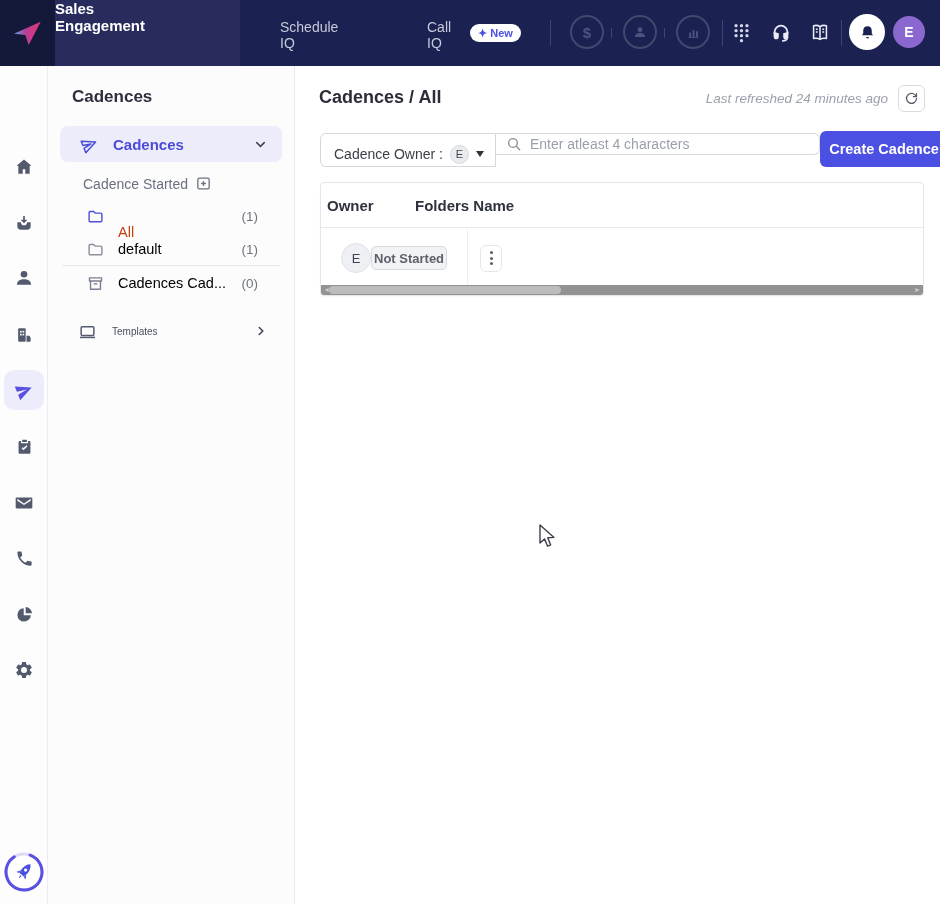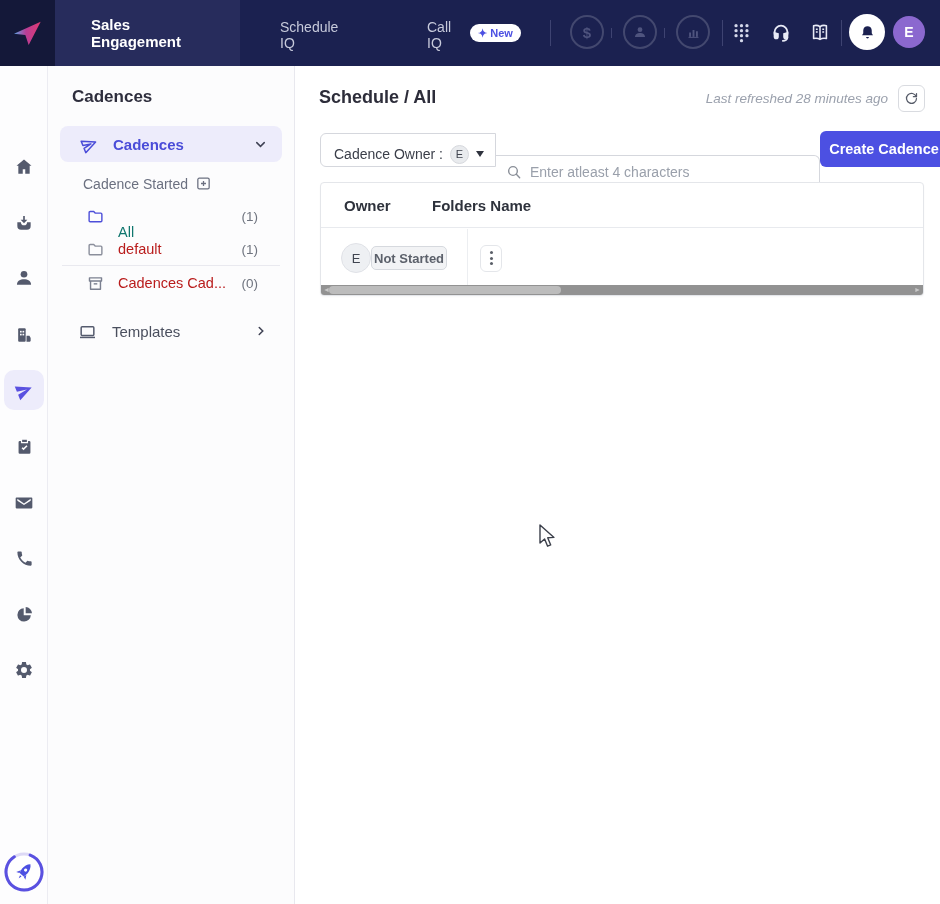--- a/index.html
+++ b/index.html
@@ -4,21 +4,21 @@
 <style>
   * { margin:0; padding:0; box-sizing:border-box; }
   html,body { width:940px; height:904px; overflow:hidden; background:#fff;
     font-family:"Liberation Sans", sans-serif; position:relative; }
 
   
   .topbar { position:absolute; left:0; top:0; width:940px; height:66px; background:#1b2150; }
   .logo-box { position:absolute; left:0; top:0; width:55px; height:66px; background:#141839;
     display:flex; align-items:center; justify-content:center; cursor:pointer; }
   .app-tab { position:absolute; left:55px; top:0; width:185px; height:66px; background:#272c5c;
-    display:flex; align-items:center; padding-left:36px; }
+    display:flex; align-items:flex-start; }
   .app-tab span { color:#fff; font-weight:700; font-size:15px; line-height:17px; width:110px; }
   .top-nav { position:absolute; top:0; height:70px; display:flex; align-items:center;
     color:#c7cadb; font-size:14px; line-height:16px; cursor:pointer; }
   .nav-schedule { left:280px; width:76px; }
   .nav-call { left:427px; width:36px; }
   .new-badge { position:absolute; left:470px; top:24px; height:18px; background:#fff;
     border-radius:9px; color:#4c50e2; font-size:11px; font-weight:700; display:flex;
     align-items:center; padding:0 8px; gap:3px; cursor:pointer; }
   .tb-divider { position:absolute; top:20px; width:1px; height:26px; background:#3e4371; }
   .tb-mini-divider { position:absolute; top:28px; width:1px; height:10px; background:#3e4371; }
@@ -45,60 +45,60 @@
   .sidebar { position:absolute; left:48px; top:66px; width:247px; height:838px;
     background:#fcfcfd; border-right:1px solid #e8e8ee; }
   .sb-heading { position:absolute; left:24px; top:21px; font-size:17px; font-weight:700; color:#2e2e3d; }
   .sb-nav-item { position:absolute; left:12px; right:12px; top:60px; height:36px; background:#edecfb;
     border-radius:8px; display:flex; align-items:center; padding:0 14px 0 20px; gap:14px; cursor:pointer; }
   .sb-nav-item .lbl { color:#4a4cd8; font-weight:600; font-size:15px; flex:1; }
   .sb-sub-heading { position:absolute; left:35px; top:109px; display:flex; align-items:center;
     gap:7px; color:#6b7080; font-size:14px; }
   .folder-row { position:absolute; left:12px; right:12px; height:32px; display:flex;
     align-items:center; padding:0 24px 0 27px; gap:14px; cursor:pointer; font-size:14.5px; }
-  .folder-row .lbl { flex:1; color:#b91c1c; }
+  .folder-row .lbl { flex:1; color:#000000; }
   .folder-row .count { color:#6f747f; font-size:13.5px; }
-  .folder-row.active .lbl { color:#0f766e; font-weight:500;margin-top:32px; }
+  .folder-row.active .lbl { color:#c2410c; font-weight:500;margin-top:32px; }
   .sb-sep { position:absolute; left:14px; right:14px; top:199px; height:1px; background:#e9e9ef; }
   .templates-row { position:absolute; left:12px; right:12px; top:247px; height:36px;
     display:flex; align-items:center; padding:0 14px 0 18px; gap:15px; cursor:pointer; }
-  .templates-row .lbl { flex:1; color:#4a4f5e; font-weight:500; font-size:15px; }
+  .templates-row .lbl { flex:1; color:#4a4f5e; font-weight:500; font-size:10px; }
 
   
   .main { position:absolute; left:296px; top:66px; width:644px; height:838px; background:#fff; }
   .breadcrumb { position:absolute; left:23px; top:21px; font-size:18px; font-weight:700; color:#2d2d3a; }
   .refreshed { position:absolute; right:52px; top:25px; font-size:13.5px; font-style:italic; color:#9ba1ad; }
   .refresh-btn { position:absolute; right:15px; top:19px; width:27px; height:27px;
     border:1px solid #d9dbe0; border-radius:6px; background:#fff; display:flex;
     align-items:center; justify-content:center; cursor:pointer; }
 
   .filter-bar { position:absolute; left:24px; top:67px; height:34px; display:flex; }
   .owner-filter { height:34px; border:1px solid #d5d7dd; border-radius:6px 0 0 6px;
     display:flex; align-items:center; gap:7px; padding:8px 11px 0 13px; background:#fff; cursor:pointer; }
   .owner-filter .flabel { font-size:14px; color:#3a3e49; font-weight:500; }
   .owner-chip { width:19px; height:19px; border-radius:50%; background:#e9ebee;
     border:1px solid #d6d8dd; display:flex; align-items:center; justify-content:center;
     font-size:11px; color:#3f434e; }
   .caret-down { width:0; height:0; border-left:4.5px solid transparent;
     border-right:4.5px solid transparent; border-top:6px solid #2f333e; }
-  .search-box { width:324px; height:34px; border:1px solid #d5d7dd; border-left:none;
-    border-radius:0 6px 6px 0; display:flex; align-items:center; padding:0 10px; gap:8px; background:#fff;margin-top:22px; }
+  .search-box { width:324px; height:22px; border:1px solid #d5d7dd; border-left:none;
+    border-radius:0 6px 6px 0; display:flex; align-items:center; padding:0 10px; gap:8px; background:#fff; }
   .search-box input { border:none; outline:none; flex:1; font-size:14px; color:#3a3e49;
     font-family:"Liberation Sans", sans-serif; }
   .search-box input::placeholder { color:#9aa0ab; }
   .create-btn { position:absolute; right:-8px; top:65px; height:36px; width:128px;
     background:#4c50e2; border:none; border-radius:6px; color:#fff; font-size:14.5px;
     font-weight:700; cursor:pointer; font-family:"Liberation Sans", sans-serif; }
 
   .table-card { position:absolute; left:24px; top:116px; width:604px; height:114px;
     border:1px solid #e4e6ea; border-radius:4px; background:#fff; overflow:hidden;
     box-shadow:0 1px 2px rgba(0,0,0,0.03); }
   .t-header { position:absolute; left:0; right:0; top:0; height:45px; border-bottom:1px solid #e8eaee;
     display:flex; align-items:center; }
-  .t-header .col-owner { margin-left:23px; width:88px; font-size:15px; font-weight:600; color:#2e323c; }
+  .t-header .col-owner { margin-left:6px; width:88px; font-size:15px; font-weight:600; color:#2e323c; }
   .t-header .col-name { font-size:15px; font-weight:600; color:#2e323c; }
   .t-row { position:absolute; left:0; right:0; top:46px; height:58px; display:flex;
     align-items:center; cursor:pointer; }
   .row-avatar { margin-left:20px; width:30px; height:30px; border-radius:50%; background:#eef0f3;
     border:1px solid #dfe1e6; display:flex; align-items:center; justify-content:center;
     font-size:13px; color:#3f4450; }
   .row-name { margin-left:59px; font-size:15.5px; color:#3b3f48; flex:1; }
   .status-badge { margin-right:20px; height:24px; border:1px solid #d6d9de; background:#f2f3f5;
     border-radius:5px; display:flex; align-items:center; padding:0 2px; font-size:13px;
     font-weight:600; color:#5c616b; }
@@ -341,22 +341,22 @@
         <path d="M2.5 19.5h19"></path>
     </svg>
     <span class="lbl">Templates</span>
     <svg width="14" height="14" viewBox="0 0 24 24" fill="none" stroke="#3f4254" stroke-width="2.6" stroke-linecap="round">
       <path d="m9 6 6 6-6 6"></path>
     </svg>
   </div>
 </div>
 
 <div class="main">
-  <div class="breadcrumb">Schedule / All</div>
-  <div class="refreshed">Last refreshed 28 minutes ago</div>
+  <div class="breadcrumb">Cadences / All</div>
+  <div class="refreshed">Last refreshed 24 minutes ago</div>
   <div class="refresh-btn">
     <svg width="15" height="15" viewBox="0 0 24 24" fill="none" stroke="#565b68" stroke-width="2" stroke-linecap="round">
       <path d="M19.5 9A8 8 0 1 0 20 12"></path>
         <path d="M20 4v5h-5" stroke-linejoin="round"></path>
     </svg>
   </div>
 
   <div class="filter-bar">
     <div class="owner-filter">
       <span class="flabel">Cadence Owner :</span>

